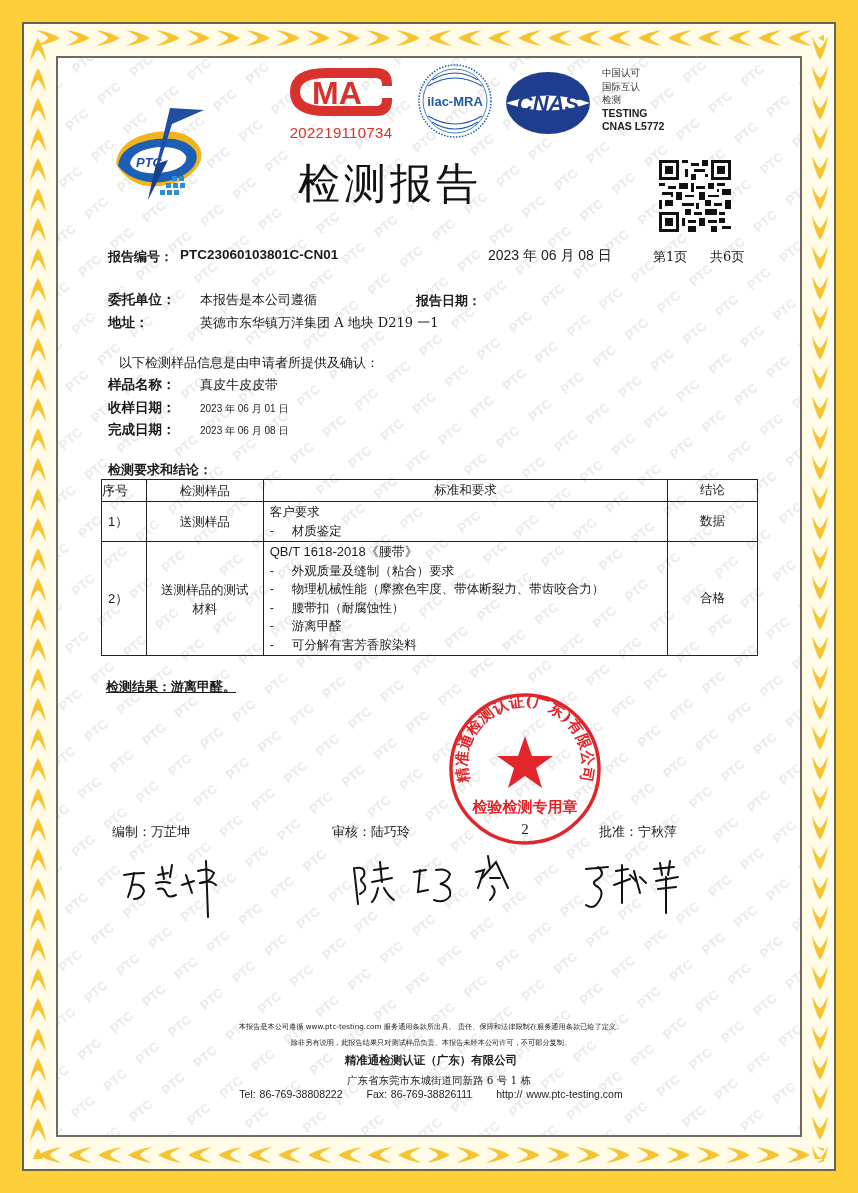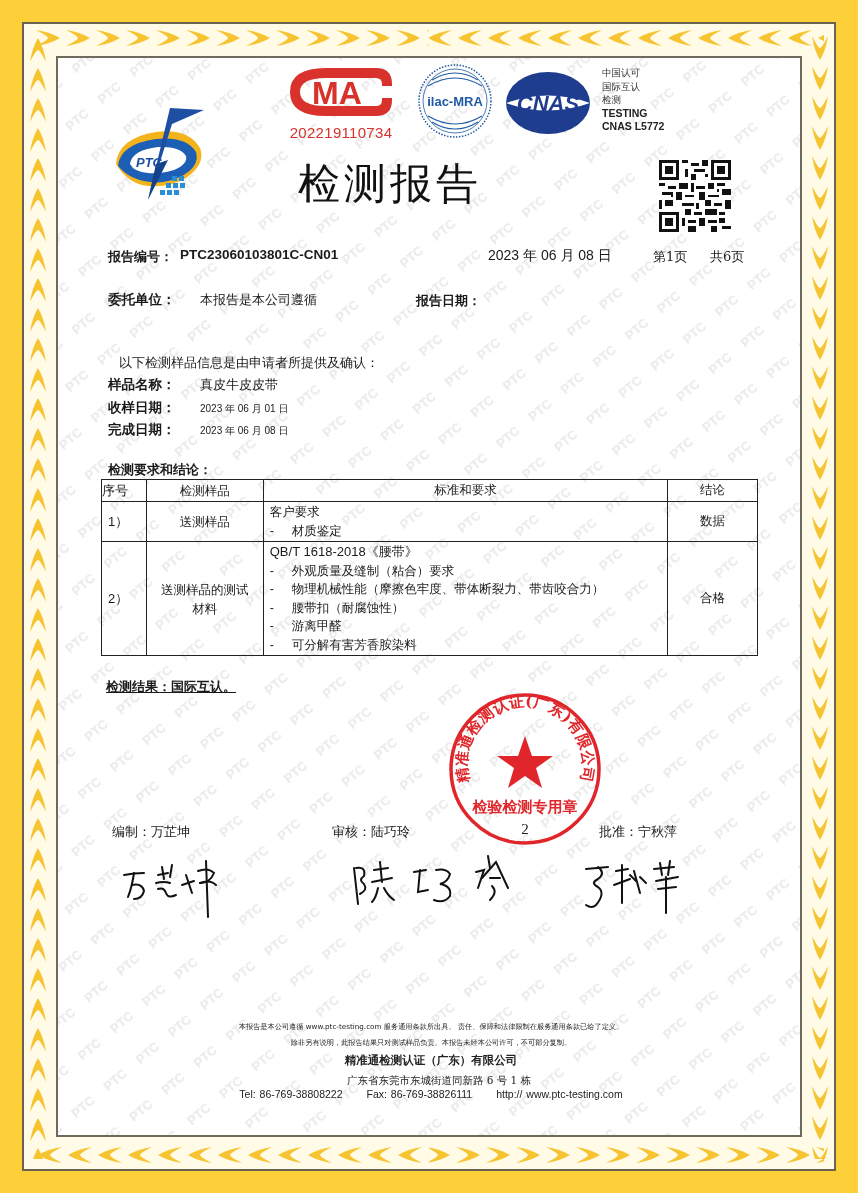--- a/index.html
+++ b/index.html
@@ -259,20 +259,23 @@
     <span style="left:72px; top:-1px;" class="mono-b">PTC23060103801C-CN01</span>
     <span style="left:308px; top:0;margin-top:44px;" class="lbl">报告日期：</span>
     <span style="left:380px; top:-1px; font-family:'Liberation Sans',sans-serif; font-size:14px;">2023 年 06 月 08 日</span>
     <span style="left:545px; top:0; font-family:'DejaVu Serif',serif;">第1页</span>
     <span style="left:602px; top:0; font-family:'DejaVu Serif',serif;">共6页</span>
   </div>
 
   <div class="field" style="top:233px;">
     <span class="lbl">委托单位：</span><span class="val">本报告是本公司遵循</span>
   </div>
+  <div class="field" style="top:256px;">
+    <span class="lbl">地址：</span><span class="val">英德市东华镇万洋集团 A 地块 D219 一1</span>
+  </div>
 
   <div class="note" style="top:296px;">以下检测样品信息是由申请者所提供及确认：</div>
   <div class="field" style="top:318px;">
     <span class="lbl">样品名称：</span><span class="val">真皮牛皮皮带</span>
   </div>
   <div class="field" style="top:341px;">
     <span class="lbl">收样日期：</span><span class="val sans">2023 年 06 月 01 日</span>
   </div>
   <div class="field" style="top:363px;">
     <span class="lbl">完成日期：</span><span class="val sans">2023 年 06 月 08 日</span>
@@ -330,21 +333,21 @@
               <span class="dash">-</span>
               <span>可分解有害芳香胺染料</span>
             </div>
         </td>
         <td class="c-concl">合格</td>
       </tr>
     </tbody>
   </table>
 
   <div class="result-line">
-    <span>检测结果：</span><span class="v">国际互认。</span>
+    <span>检测结果：</span><span class="v">游离甲醛。</span>
   </div>
 
   <div class="abs seal">
     <svg viewBox="0 0 158 158">
       <defs>
         <path id="sealArc" d="M 26 98 A 58 58 0 1 1 132 98"></path>
       </defs>
       <circle cx="79" cy="79" r="74" fill="none" stroke="#e0262b" stroke-width="3.5"></circle>
       <text font-family="DejaVu Serif, serif" font-size="15" font-weight="bold" fill="#e0262b" letter-spacing="0.5">
         <textPath href="#sealArc" startOffset="50%" text-anchor="middle">精准通检测认证(广东)有限公司</textPath>

